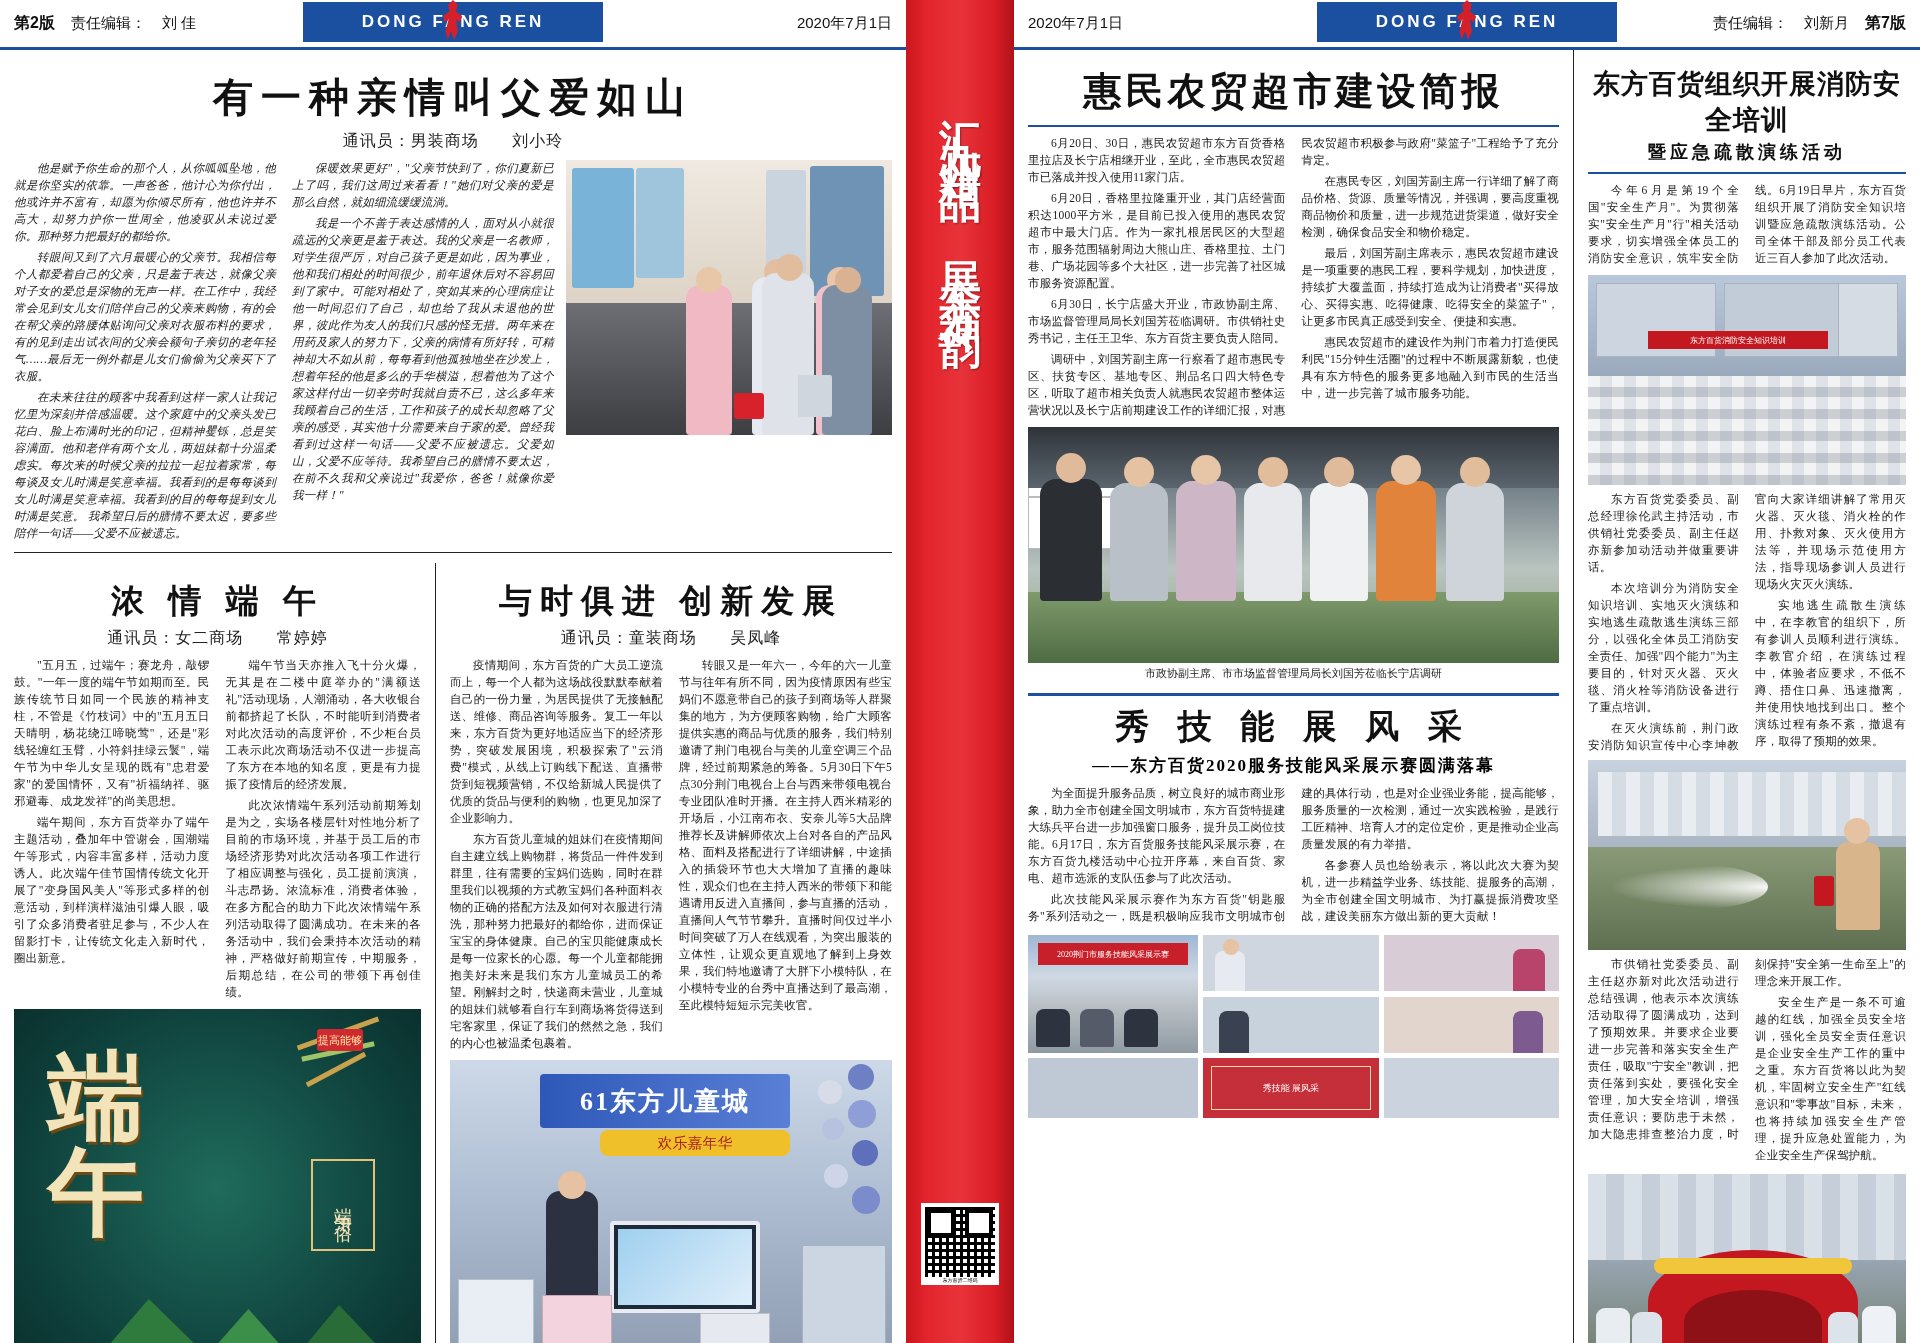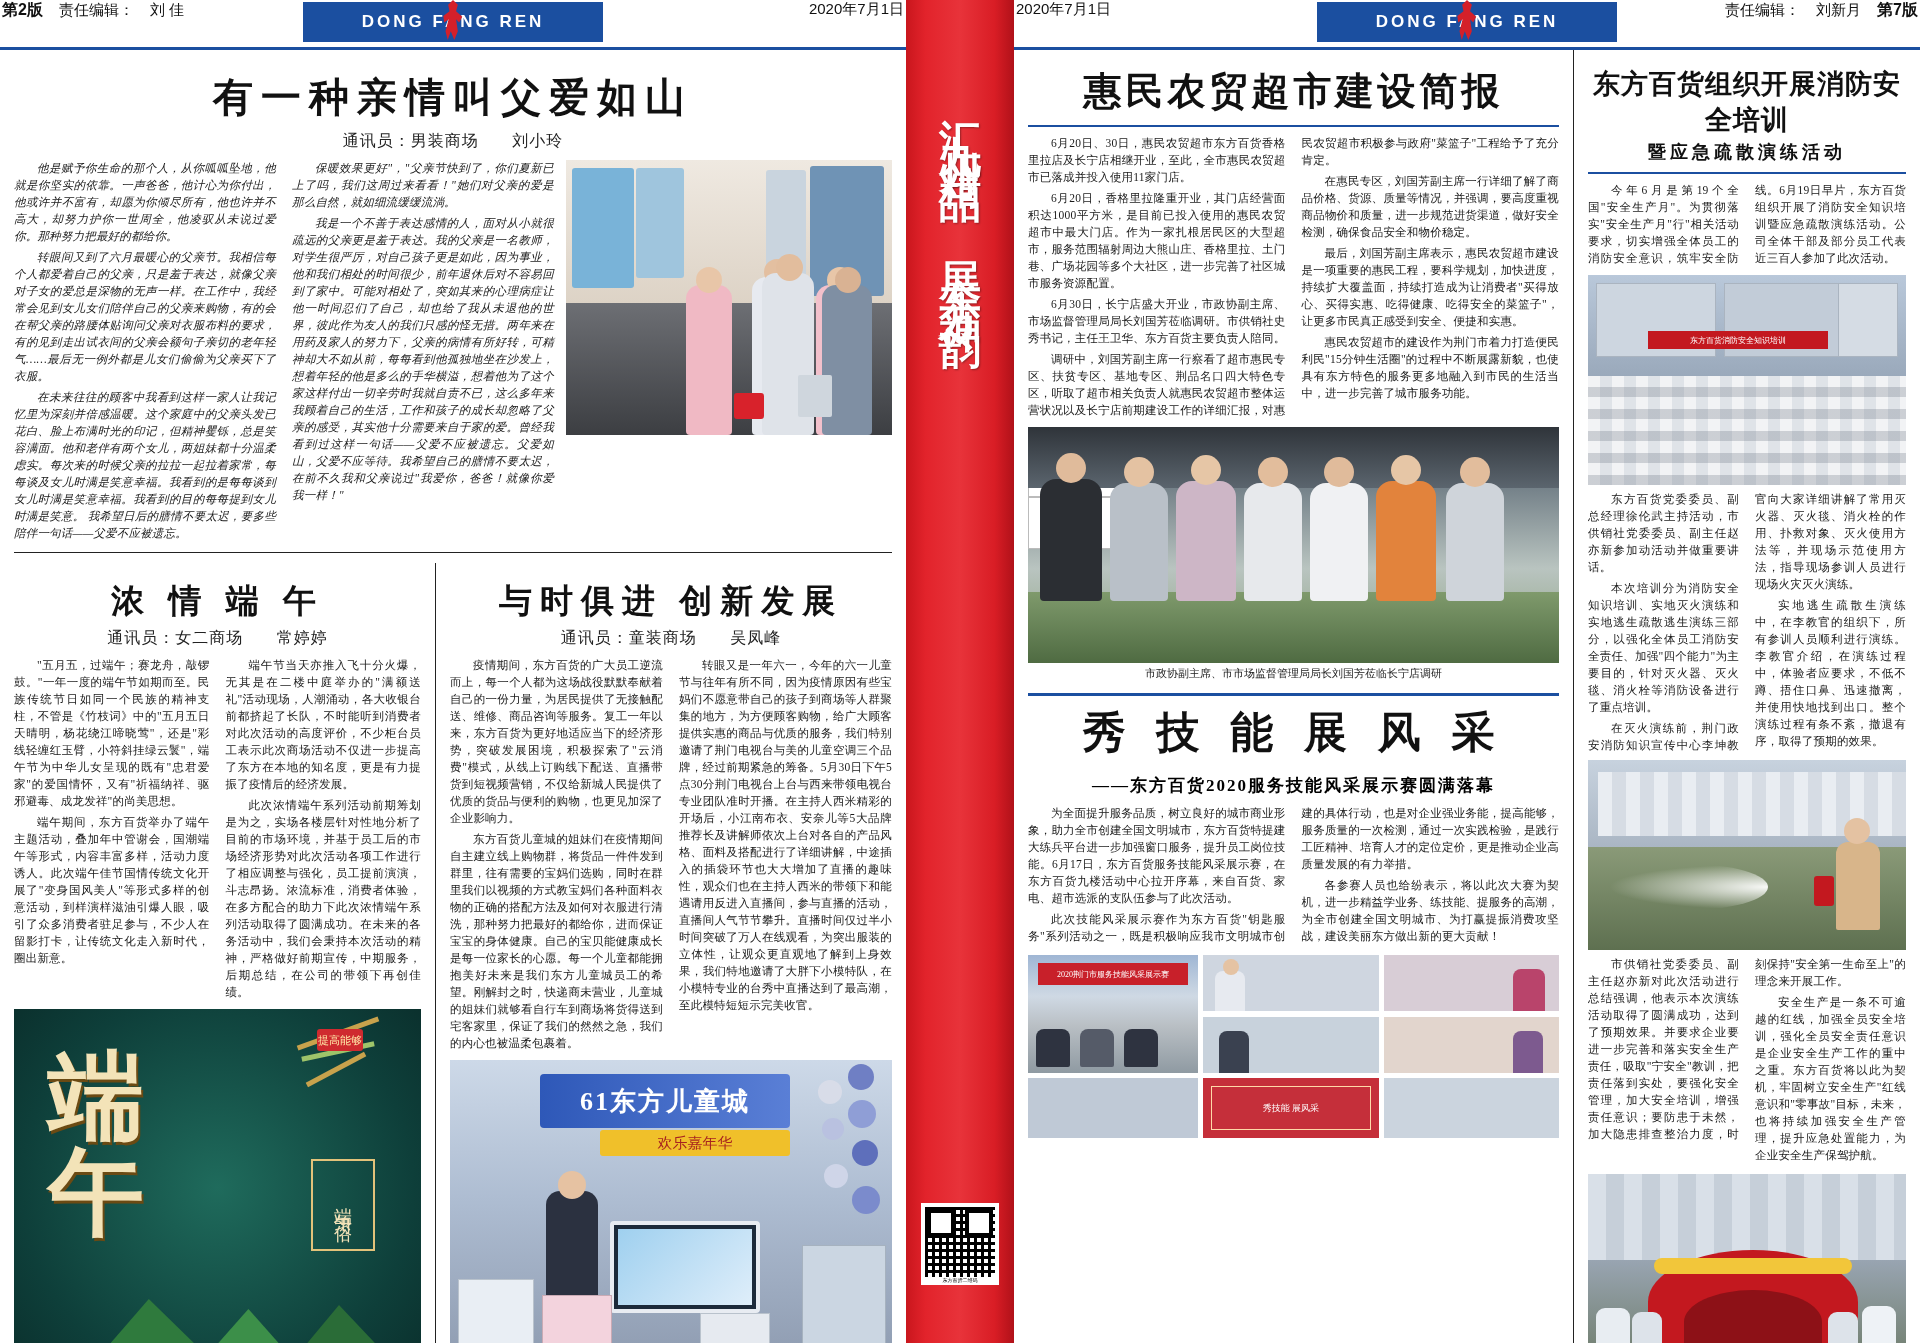--- a/index.html
+++ b/index.html
@@ -13,22 +13,22 @@
   }
   .page { position: absolute; top: 0; bottom: 0; background: #fff; }
   .page-left  { left: 0; width: 906px; }
   .page-right { left: 1014px; width: 906px; }
 
   
   .masthead {
     position: relative;
     height: 50px;
     border-bottom: 3px solid #1b4fa0;
-    display: flex; 
-    padding: 0 2px;
+    display: flex; align-items: center;
+    padding: 0 14px;
   }
   .masthead .mh-left, .masthead .mh-right {
     font-family: "Liberation Sans", sans-serif;
     font-size: 15px; color: #111; white-space: nowrap;
   }
   .masthead .mh-left { display: flex; gap: 16px; align-items: baseline; }
   .masthead .mh-right { margin-left: auto; display: flex; gap: 16px; align-items: baseline; }
   .mh-page-no { font-weight: bold; font-size: 16px; }
   .logo-block {
     position: absolute; left: 50%; transform: translateX(-50%);
@@ -253,21 +253,21 @@
           <div style="position:absolute;right:10px;top:0;width:26px;height:26px;border-radius:50%;background:#6f7fc4;"></div>
           <div style="position:absolute;right:42px;top:16px;width:24px;height:24px;border-radius:50%;background:#d8dce8;"></div>
           <div style="position:absolute;right:8px;top:36px;width:28px;height:28px;border-radius:50%;background:#8f9ed6;"></div>
           <div style="position:absolute;right:40px;top:54px;width:22px;height:22px;border-radius:50%;background:#b9c1e0;"></div>
           <div style="position:absolute;right:6px;top:76px;width:26px;height:26px;border-radius:50%;background:#5e6fbb;"></div>
           <div style="position:absolute;right:36px;top:100px;width:24px;height:24px;border-radius:50%;background:#cfd5e8;"></div>
           <div style="position:absolute;right:4px;top:122px;width:28px;height:28px;border-radius:50%;background:#7b8bcc;"></div>
         </div>
 
         <div style="position:absolute;left:90px;top:14px;width:250px;height:54px;background:linear-gradient(90deg,#2e58b8,#5a7fd6);border-radius:4px;color:#fff;font-size:26px;font-weight:bold;display:flex;align-items:center;justify-content:center;letter-spacing:2px;">61东方儿童城</div>
-        <div style="position:absolute;left:150px;top:70px;width:190px;height:26px;background:#f0c02a;border-radius:3px;color:#a8241f;font-size:15px;display:flex;align-items:center;justify-content:center;">欢乐嘉年华</div>
+        <div style="position:absolute;left:150px;top:70px;width:190px;height:26px;background:#f0c02a;border-radius:8px;color:#a8241f;font-size:15px;display:flex;align-items:center;justify-content:center;">欢乐嘉年华</div>
 
         <div style="position:absolute;left:160px;bottom:52px;width:150px;height:92px;background:#1c2a3a;border:4px solid #e8ecf2;border-radius:4px;"></div>
         <div style="position:absolute;left:168px;bottom:60px;width:134px;height:76px;background:linear-gradient(135deg,#9fd0ef,#dfeefa);"></div>
 
         <div style="position:absolute;left:96px;bottom:24px;width:52px;height:150px;background:#2b3140;border-radius:14px 14px 4px 4px;"></div>
         <div style="position:absolute;left:108px;bottom:166px;width:28px;height:28px;border-radius:50%;background:#e6c2a2;"></div>
 
         <div style="position:absolute;left:8px;bottom:0;width:76px;height:86px;background:#e9eef4;border:1px solid #b9c2cc;"></div>
         <div style="position:absolute;left:92px;bottom:0;width:70px;height:70px;background:#f3d3dd;border:1px solid #c9aab4;"></div>
 
@@ -348,21 +348,21 @@
           <div class="sign-white" style="left:292px;bottom:14px;width:96px;height:52px;">
             <div style="font-size:13px;color:#c3181f;text-align:center;margin-top:16px;">专卖点</div>
           </div>
         </div>
         <div class="cap">市政协副主席、市市场监督管理局局长刘国芳莅临长宁店调研</div>
       </div>
 
       <hr class="rule-thick" style="margin:12px 0 6px;">
 
       <div>
-        <div class="headline" style="font-size:43px;margin:8px 0 12px;letter-spacing:10px;">秀 技 能 展 风 采</div>
+        <div class="headline" style="font-size:34px;margin:8px 0 4px;letter-spacing:10px;">秀 技 能 展 风 采</div>
         <div class="h-sub">——东方百货2020服务技能风采展示赛圆满落幕</div>
         <div class="cols2" style="margin-top:8px;">
           <p class="body-text">为全面提升服务品质，树立良好的城市商业形象，助力全市创建全国文明城市，东方百货特提建大练兵平台进一步加强窗口服务，提升员工岗位技能。6月17日，东方百货服务技能风采展示赛，在东方百货九楼活动中心拉开序幕，来自百货、家电、超市选派的支队伍参与了此次活动。</p>
           <p class="body-text">此次技能风采展示赛作为东方百货"钥匙服务"系列活动之一，既是积极响应我市文明城市创建的具体行动，也是对企业强业务能，提高能够，服务质量的一次检测，通过一次实践检验，是践行工匠精神、培育人才的定位定价，更是推动企业高质量发展的有力举措。</p>
           <p class="body-text">各参赛人员也给纷表示，将以此次大赛为契机，进一步精益学业务、练技能、提服务的高潮，为全市创建全国文明城市、为打赢提振消费攻坚战，建设美丽东方做出新的更大贡献！</p>
         </div>
         <div class="small-grid" style="grid-template-columns: 170px 1fr 1fr; margin-top:8px;">
           <div class="photo ph-crowd" style="height:118px;grid-row:span 2;">
             <div style="position:absolute;left:10px;top:8px;right:10px;height:22px;background:#c8202a;color:#fff;font-size:8px;display:flex;align-items:center;justify-content:center;">2020荆门市服务技能风采展示赛</div>
             <div style="position:absolute;left:8px;bottom:6px;width:34px;height:38px;background:#2e3340;border-radius:8px 8px 2px 2px;"></div>

